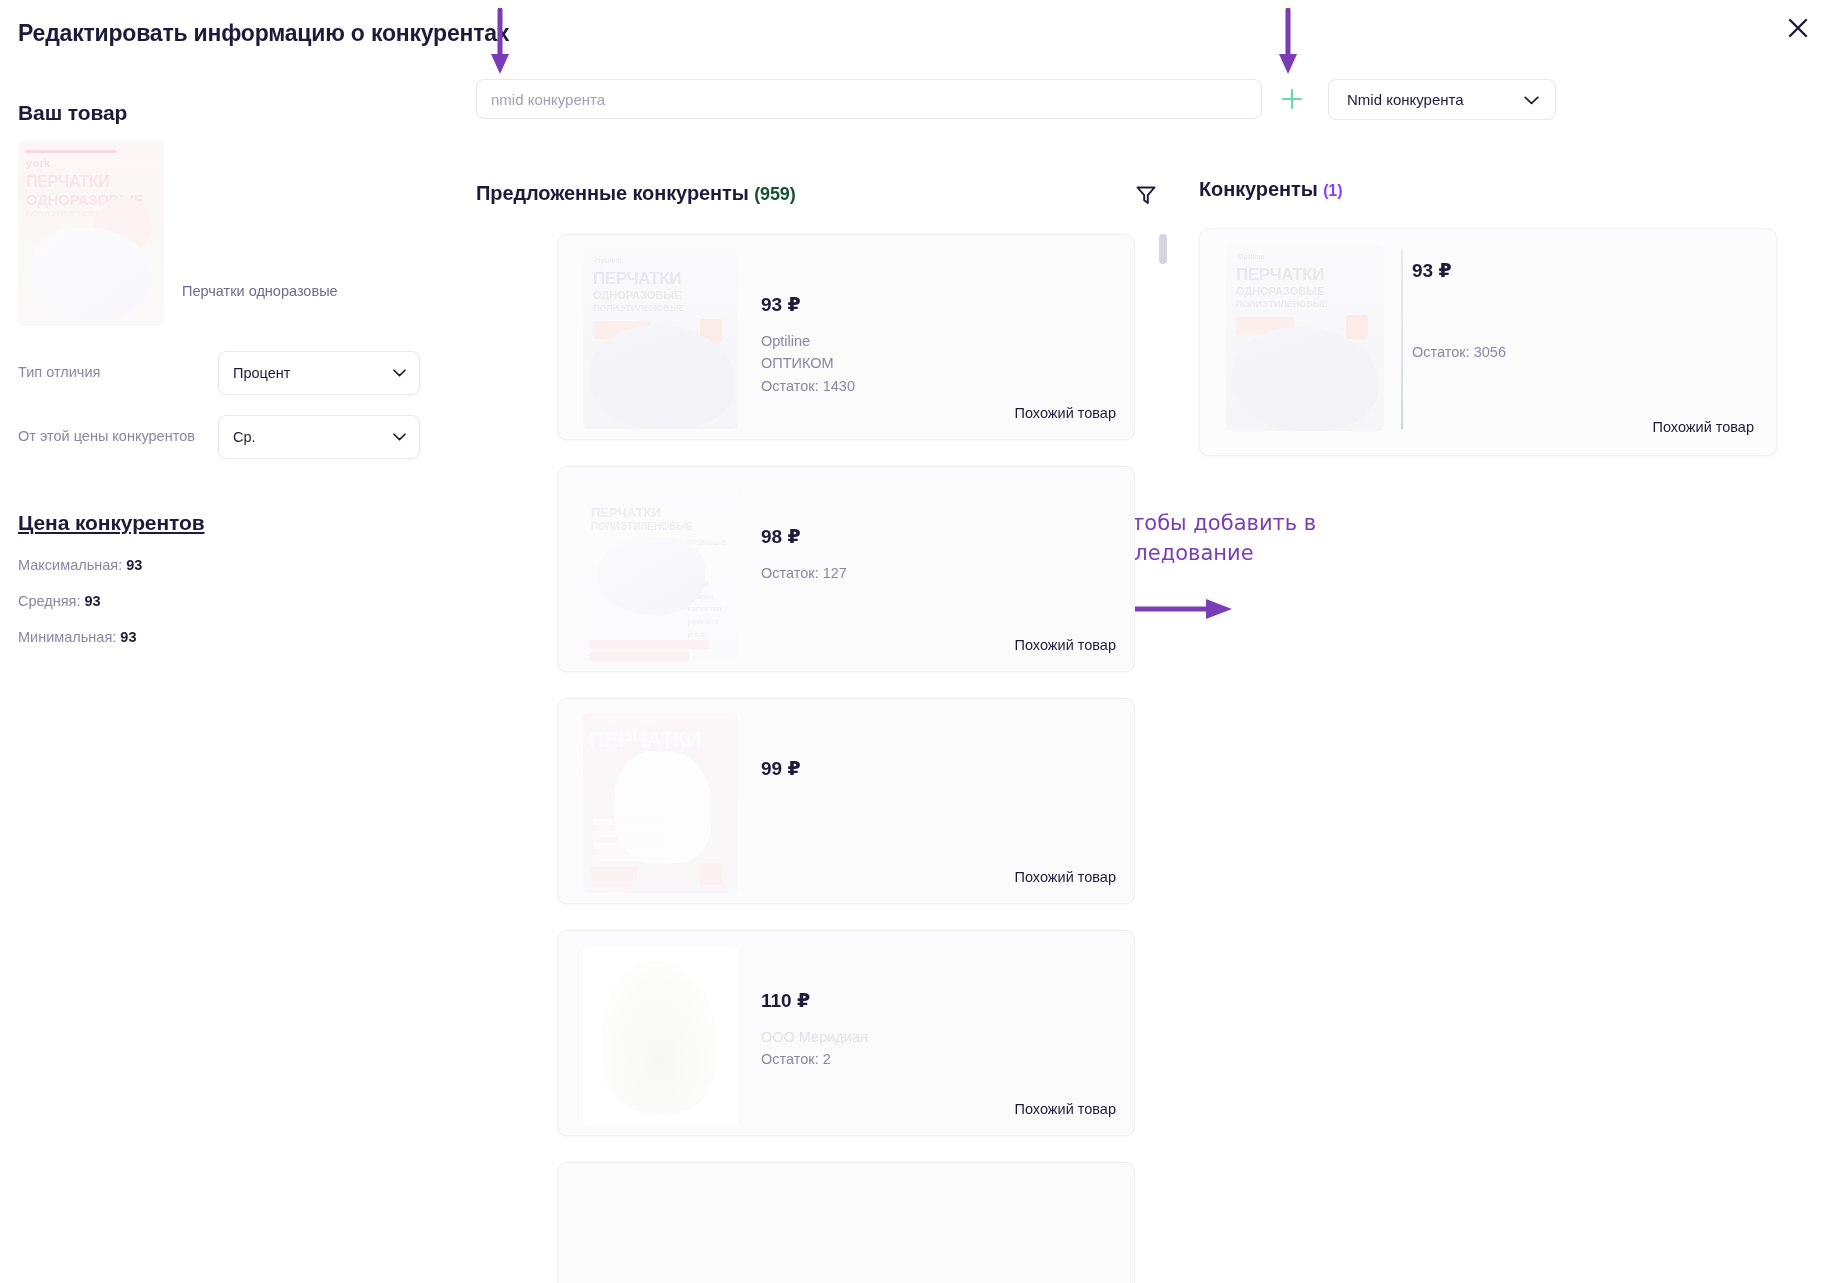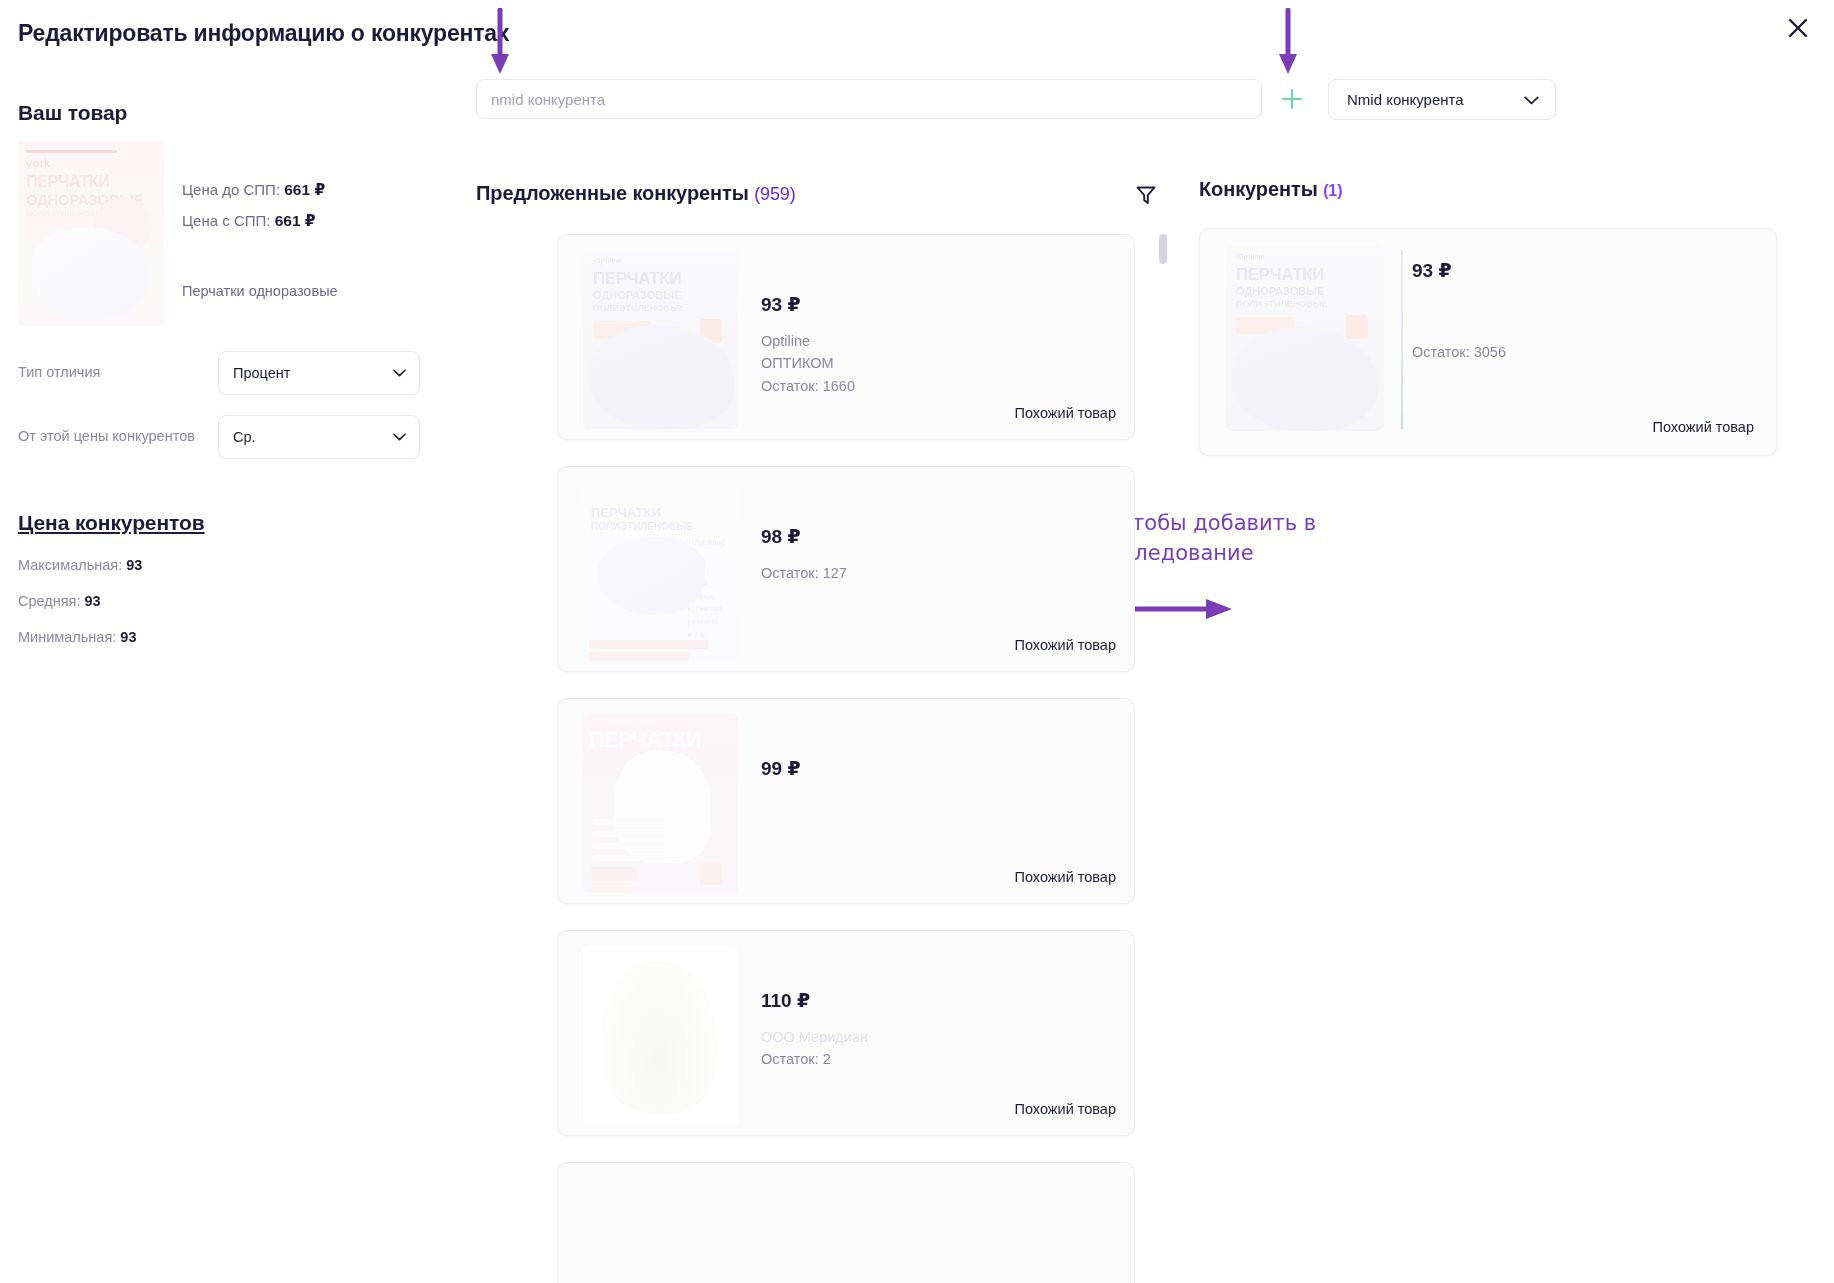--- a/index.html
+++ b/index.html
@@ -254,21 +254,21 @@
 
   
   .col-head-left {
     position: absolute;
     left: 476px; top: 182px;
     font-size: 20px;
     font-weight: 700;
     color: #1d1b3a;
     letter-spacing: -0.1px;
   }
-  .col-head-left .count { color: #6d28d9; font-weight: 400; font-size: 18px; }
+  .col-head-left .count { color: #14532d; font-weight: 700; font-size: 18px; }
 
   .col-head-right {
     position: absolute;
     left: 1199px; top: 178px;
     font-size: 20px;
     font-weight: 700;
     color: #1d1b3a;
     letter-spacing: -0.1px;
   }
   .col-head-right .count { color: #8a3ffc; font-weight: 700; font-size: 16px; }
@@ -441,30 +441,20 @@
         <div class="thumb-art"></div>
         <div class="thumb-line"></div>
         <div class="thumb-brand">york</div>
         <div class="thumb-t1">ПЕРЧАТКИ</div>
         <div class="thumb-t2">ОДНОРАЗОВЫЕ</div>
         <div class="thumb-t3">ПОЛИЭТИЛЕНОВЫЕ</div>
         <div class="thumb-badge"></div>
         <div class="thumb-glove"></div>
       </div>
 
-      <div class="product-info">
-        <div class="price-row">
-          <span>Цена до СПП:</span>
-          <b>661 ₽</b>
-        </div>
-        <div class="price-row">
-          <span>Цена с СПП:</span>
-          <b>661 ₽</b>
-        </div>
-      </div>
       <div class="product-name">Перчатки одноразовые</div>
     </div>
 
 
 
     <div class="setting-row">
       <div class="setting-label">Тип отличия</div>
       <div class="field">
         <span>Процент</span>
         <span class="chev">
@@ -574,21 +564,21 @@
           <div class="badge-o"></div>
           <div class="badge-r"></div>
           <div class="glove"></div>
         </div>
       </div>
       <div class="card-body">
         <div class="card-price">93 ₽</div>
         <div class="card-lines">
           <div>Optiline</div>
           <div>ОПТИКОМ</div>
-          <div>Остаток: 1660</div>
+          <div>Остаток: 1430</div>
         </div>
         <div class="card-similar">Похожий товар</div>
       </div>
     </div>
 
     <div class="card">
       <div class="card-thumb">
         <div class="art art-b">
           <div class="t1">ПЕРЧАТКИ</div>
           <div class="t2">ПОЛИЭТИЛЕНОВЫЕ</div>

